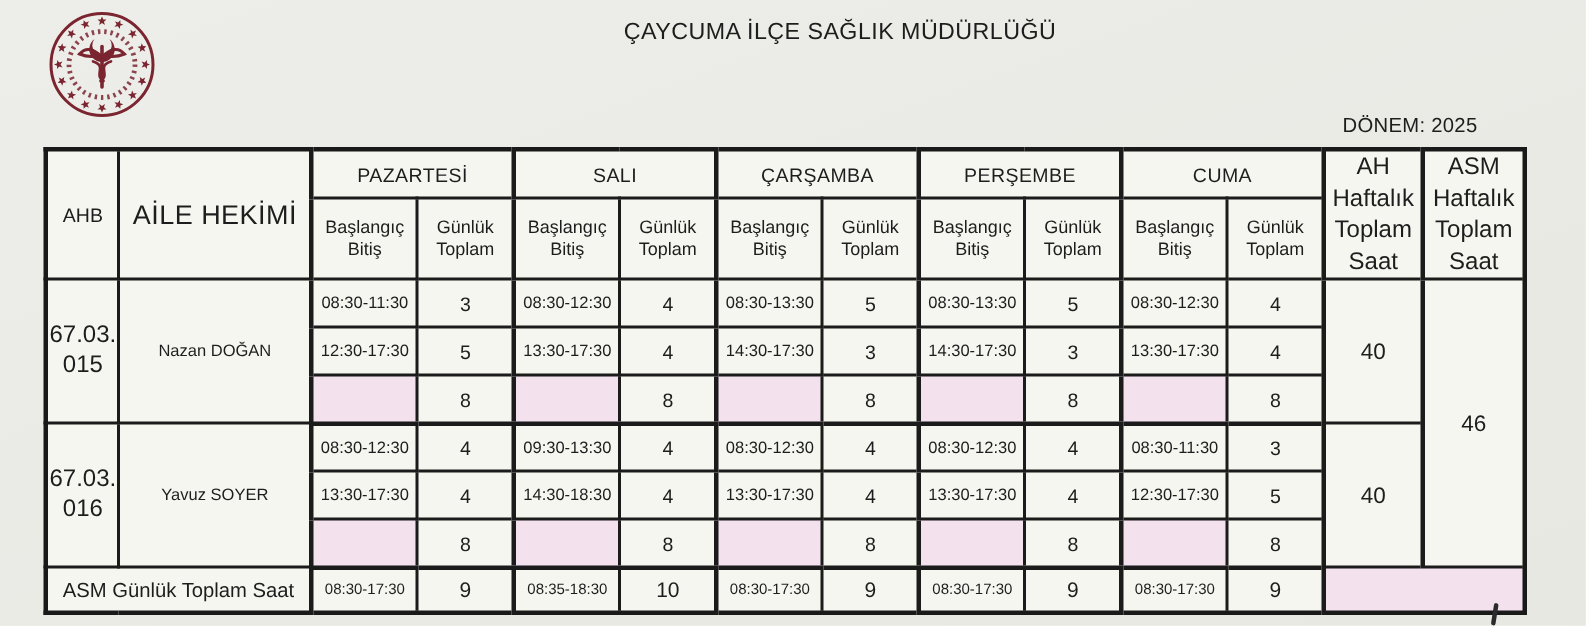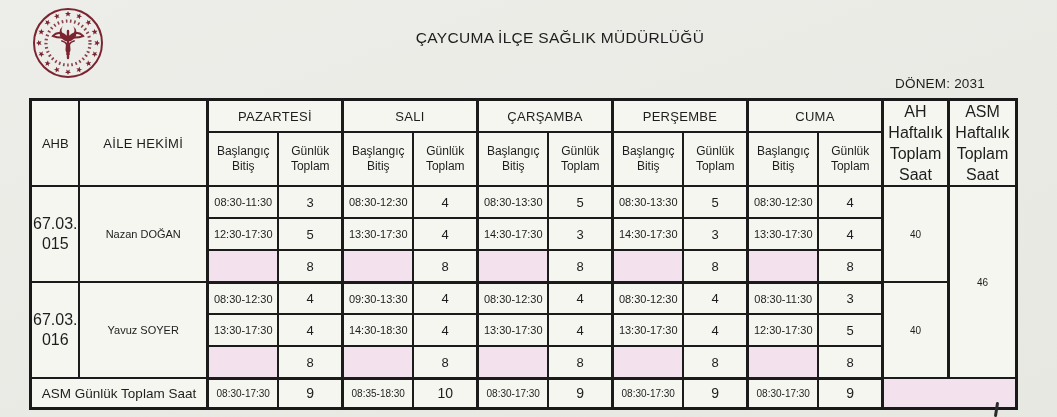--- a/index.html
+++ b/index.html
@@ -7,21 +7,21 @@
     width:1057px;height:417px;overflow:hidden;
     background:#eaebe5;
     font-family:"Liberation Sans", sans-serif;
     color:#1d1d1d;
     position:relative;
   }
   .paper{position:absolute;inset:0;background:linear-gradient(160deg,#edeee9 0%,#e9eae4 60%,#e7e8e2 100%);}
 
   
   .seal{position:absolute;left:30px;top:5px;width:76px;height:76px;}
-  .titles{position:absolute;left:140px;top:28px;width:840px;text-align:center;line-height:1.35;}
+  .titles{position:absolute;left:140px;top:12px;width:840px;text-align:center;line-height:1.35;}
   .title-l1{font-size:15.5px;letter-spacing:.3px;}
   .title-l2{font-size:15.5px;letter-spacing:.2px;}
   .period{position:absolute;top:76px;left:0;width:985px;text-align:right;font-size:13.5px;letter-spacing:.2px;}
 
   
   table.sched{
     position:absolute;left:29px;top:98px;
     border-collapse:collapse;table-layout:fixed;
     border:3px solid #191919;
     background:#f6f6f1;
@@ -34,27 +34,27 @@
     background:#f6f6f1;
   }
   .gl{border-left-width:3px !important;}
   tr.block-end td{border-bottom-width:3px;}
   .ml{white-space:pre-line;}
   .pink{background:#f3e2ee !important;}
 
   .h-day{font-size:13px;letter-spacing:.3px;}
   .h-sub{font-size:12px;line-height:1.3;}
   .h-ahb{font-size:13px;}
-  .h-doc{font-size:13px;letter-spacing:.3px;}
+  .h-doc{font-size:18px;letter-spacing:.3px;}
   .h-week{font-size:16px;line-height:1.32;}
   .c-ahb{font-size:16px;line-height:1.25;}
   .c-name{font-size:11px;text-align:left;padding-left:6px;}
   .c-time{font-size:11px;}
   .c-hr{font-size:13px;}
-  .c-week{font-size:10px;margin-left:13px;}
+  .c-week{font-size:15px;margin-left:13px;}
   .f-label{font-size:13.5px;}
   .f-time{font-size:10px;}
   .f-hr{font-size:14px;}
 
   .pen-mark{
     position:absolute;left:995px;top:402px;width:3px;height:15px;
     background:#2b2b2b;border-radius:2px;transform:rotate(9deg);
   }
 </style>
 </head>
@@ -93,21 +93,21 @@
       <path d="M38,33 Q47,24 53,31 Q48,33 43,32.5" stroke-width="2"></path>
       <path d="M32,36 C42,39 32,45 39,49" stroke-width="1.8"></path>
       <path d="M44,36 C34,39 44,45 37,49" stroke-width="1.8"></path>
     </g>
   </svg>
 
   <div class="titles">
     <div class="title-l1">ÇAYCUMA İLÇE SAĞLIK MÜDÜRLÜĞÜ</div>
   </div>
 
-  <div class="period">DÖNEM: 2031</div>
+  <div class="period">DÖNEM: 2025</div>
 
   <table class="sched">
     <colgroup>
       <col style="width:47px">
         <col style="width:128px">
       <col style="width:71px">
         <col style="width:64px">
       <col style="width:71px">
         <col style="width:64px">
       <col style="width:71px">

